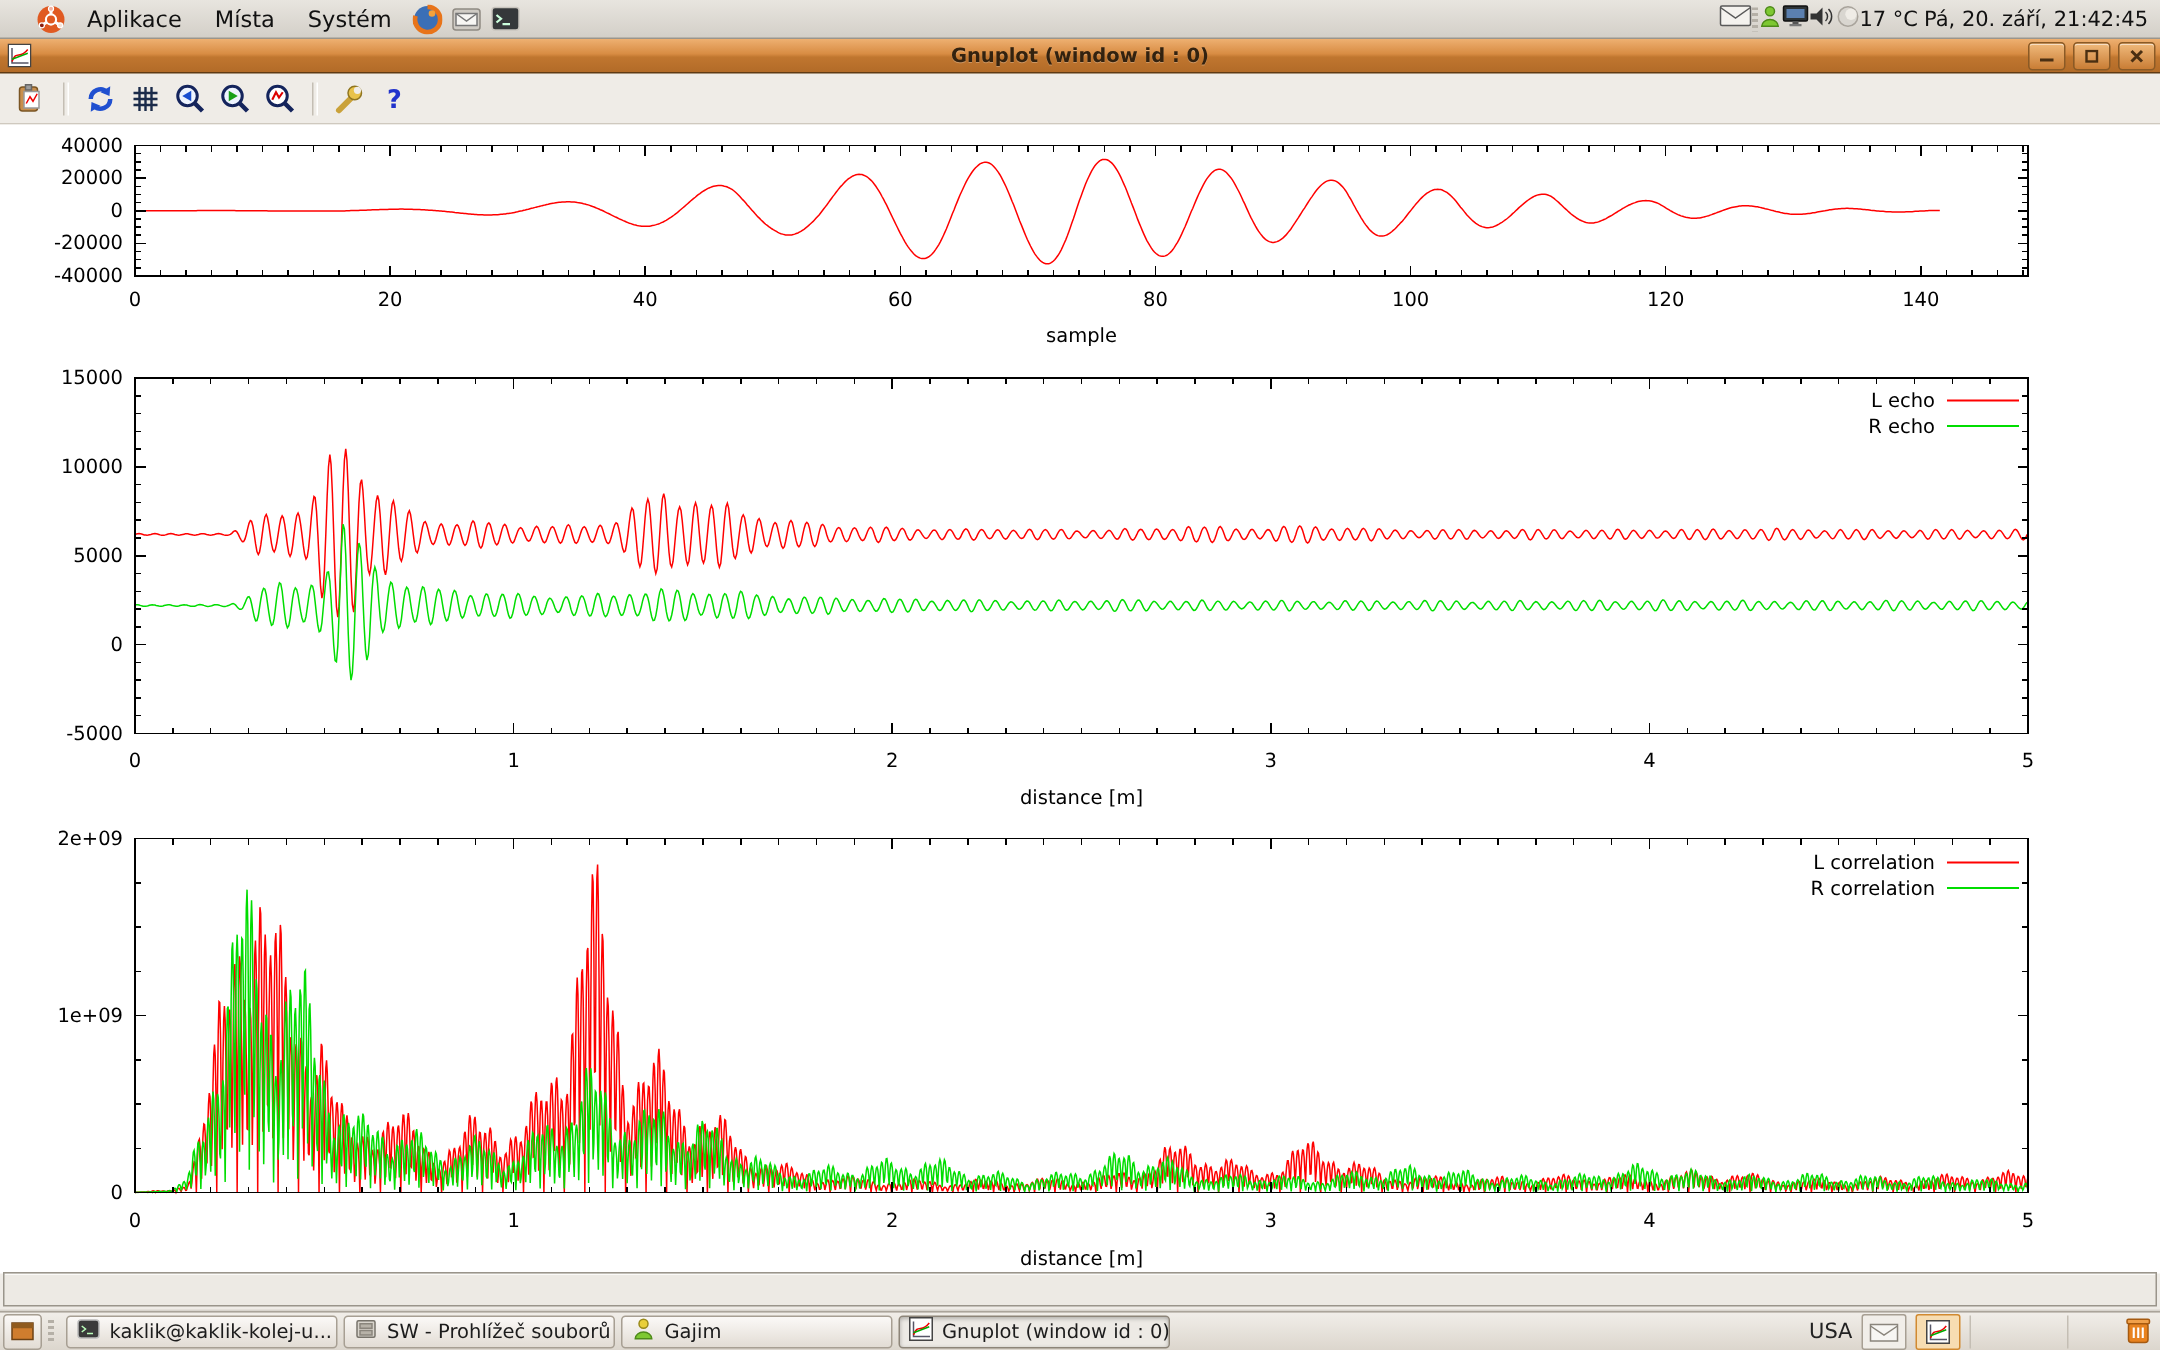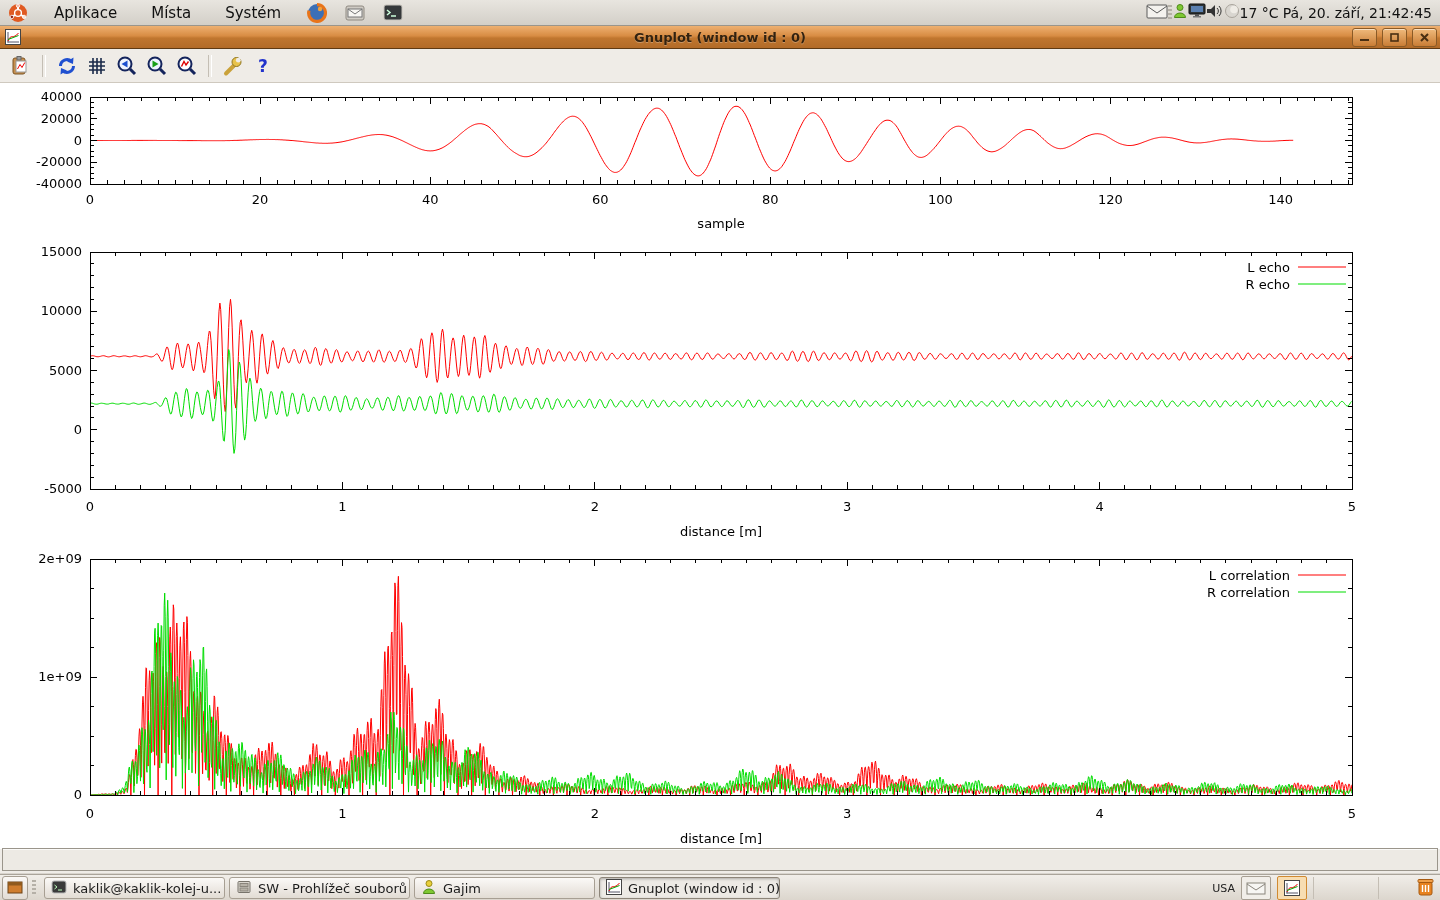--- a/index.html
+++ b/index.html
@@ -1,21 +1,21 @@
 <!DOCTYPE html>
 <html><head>
 <meta charset="utf-8">
 <style>
   html,body{margin:0;padding:0;background:#d8d4cd;font-family:"DejaVu Sans",sans-serif;}
   #screen{position:relative;width:1440px;height:900px;overflow:hidden;background:#d8d4cd;}
   
   #top-panel{position:absolute;left:0;top:0;width:1440px;height:25px;
     background:linear-gradient(#e8e5df,#d3cfc8);border-bottom:1px solid #9a958c;
     display:flex;align-items:center;font-size:15px;color:#111;}
-  .p-left{display:flex;align-items:center;gap:14px;padding-left:6px;}
+  .p-left{display:flex;align-items:center;gap:2px;padding-left:6px;margin-left:16px;}
   .menu{padding:2px 10px;cursor:default;}
   .launcher{display:inline-flex;width:22px;height:22px;align-items:center;justify-content:center;margin:0 1px;}
   .p-right{margin-left:auto;display:flex;align-items:center;gap:0;padding-right:8px;font-size:14px;justify-content:flex-end;}
   .handle{width:4px;height:16px;background:repeating-linear-gradient(#b5b0a7 0 2px,transparent 2px 4px);}
   
   #gnuplot-window{position:absolute;left:0;top:26px;width:1440px;height:847px;background:#efece7;}
   #titlebar{position:relative;height:22px;
     background:linear-gradient(#eeb071,#d88c43 45%,#c0762f 55%,#b26b28);
     border-bottom:1px solid #5f3a13;display:flex;align-items:center;}
   #titlebar .ticon{margin-left:5px;display:inline-flex;}
@@ -790,21 +790,21 @@
           <span><svg width="16" height="16">
               <rect x="0.5" y="0.5" width="15" height="15" fill="#fff" stroke="#444"></rect>
               <path d="M2.5 13 H14 M3 3 V13.5" stroke="#556" fill="none"></path>
               <path d="M3 12 C6 4 8 11 13.5 4" stroke="#e00" fill="none"></path>
               <path d="M3 10.5 L13.5 6.5" stroke="#0a0"></path>
             </svg></span>
           <span>Gnuplot (window id : 0)</span>
         </div>
       </div>
     <div id="tray">
-      <span style="font-size:11px;color:#222;">USA</span>
+      <span style="font-size:14px;color:#222;">USA</span>
       <span class="traybtn">
         <svg width="20" height="13">
             <rect x="1" y="1" width="18" height="11" fill="#f7f6f3" stroke="#8a857c"></rect>
             <path d="M1 2 L10 8 L19 2" stroke="#8a857c" fill="none"></path>
           </svg>
       </span>
       <span class="traybtn hl" id="tray-gnuplot">
           <svg width="16" height="16">
             <rect x="0.5" y="0.5" width="15" height="15" fill="#fff" stroke="#444"></rect>
             <path d="M2.5 13 H14 M3 3 V13.5" stroke="#556" fill="none"></path>

